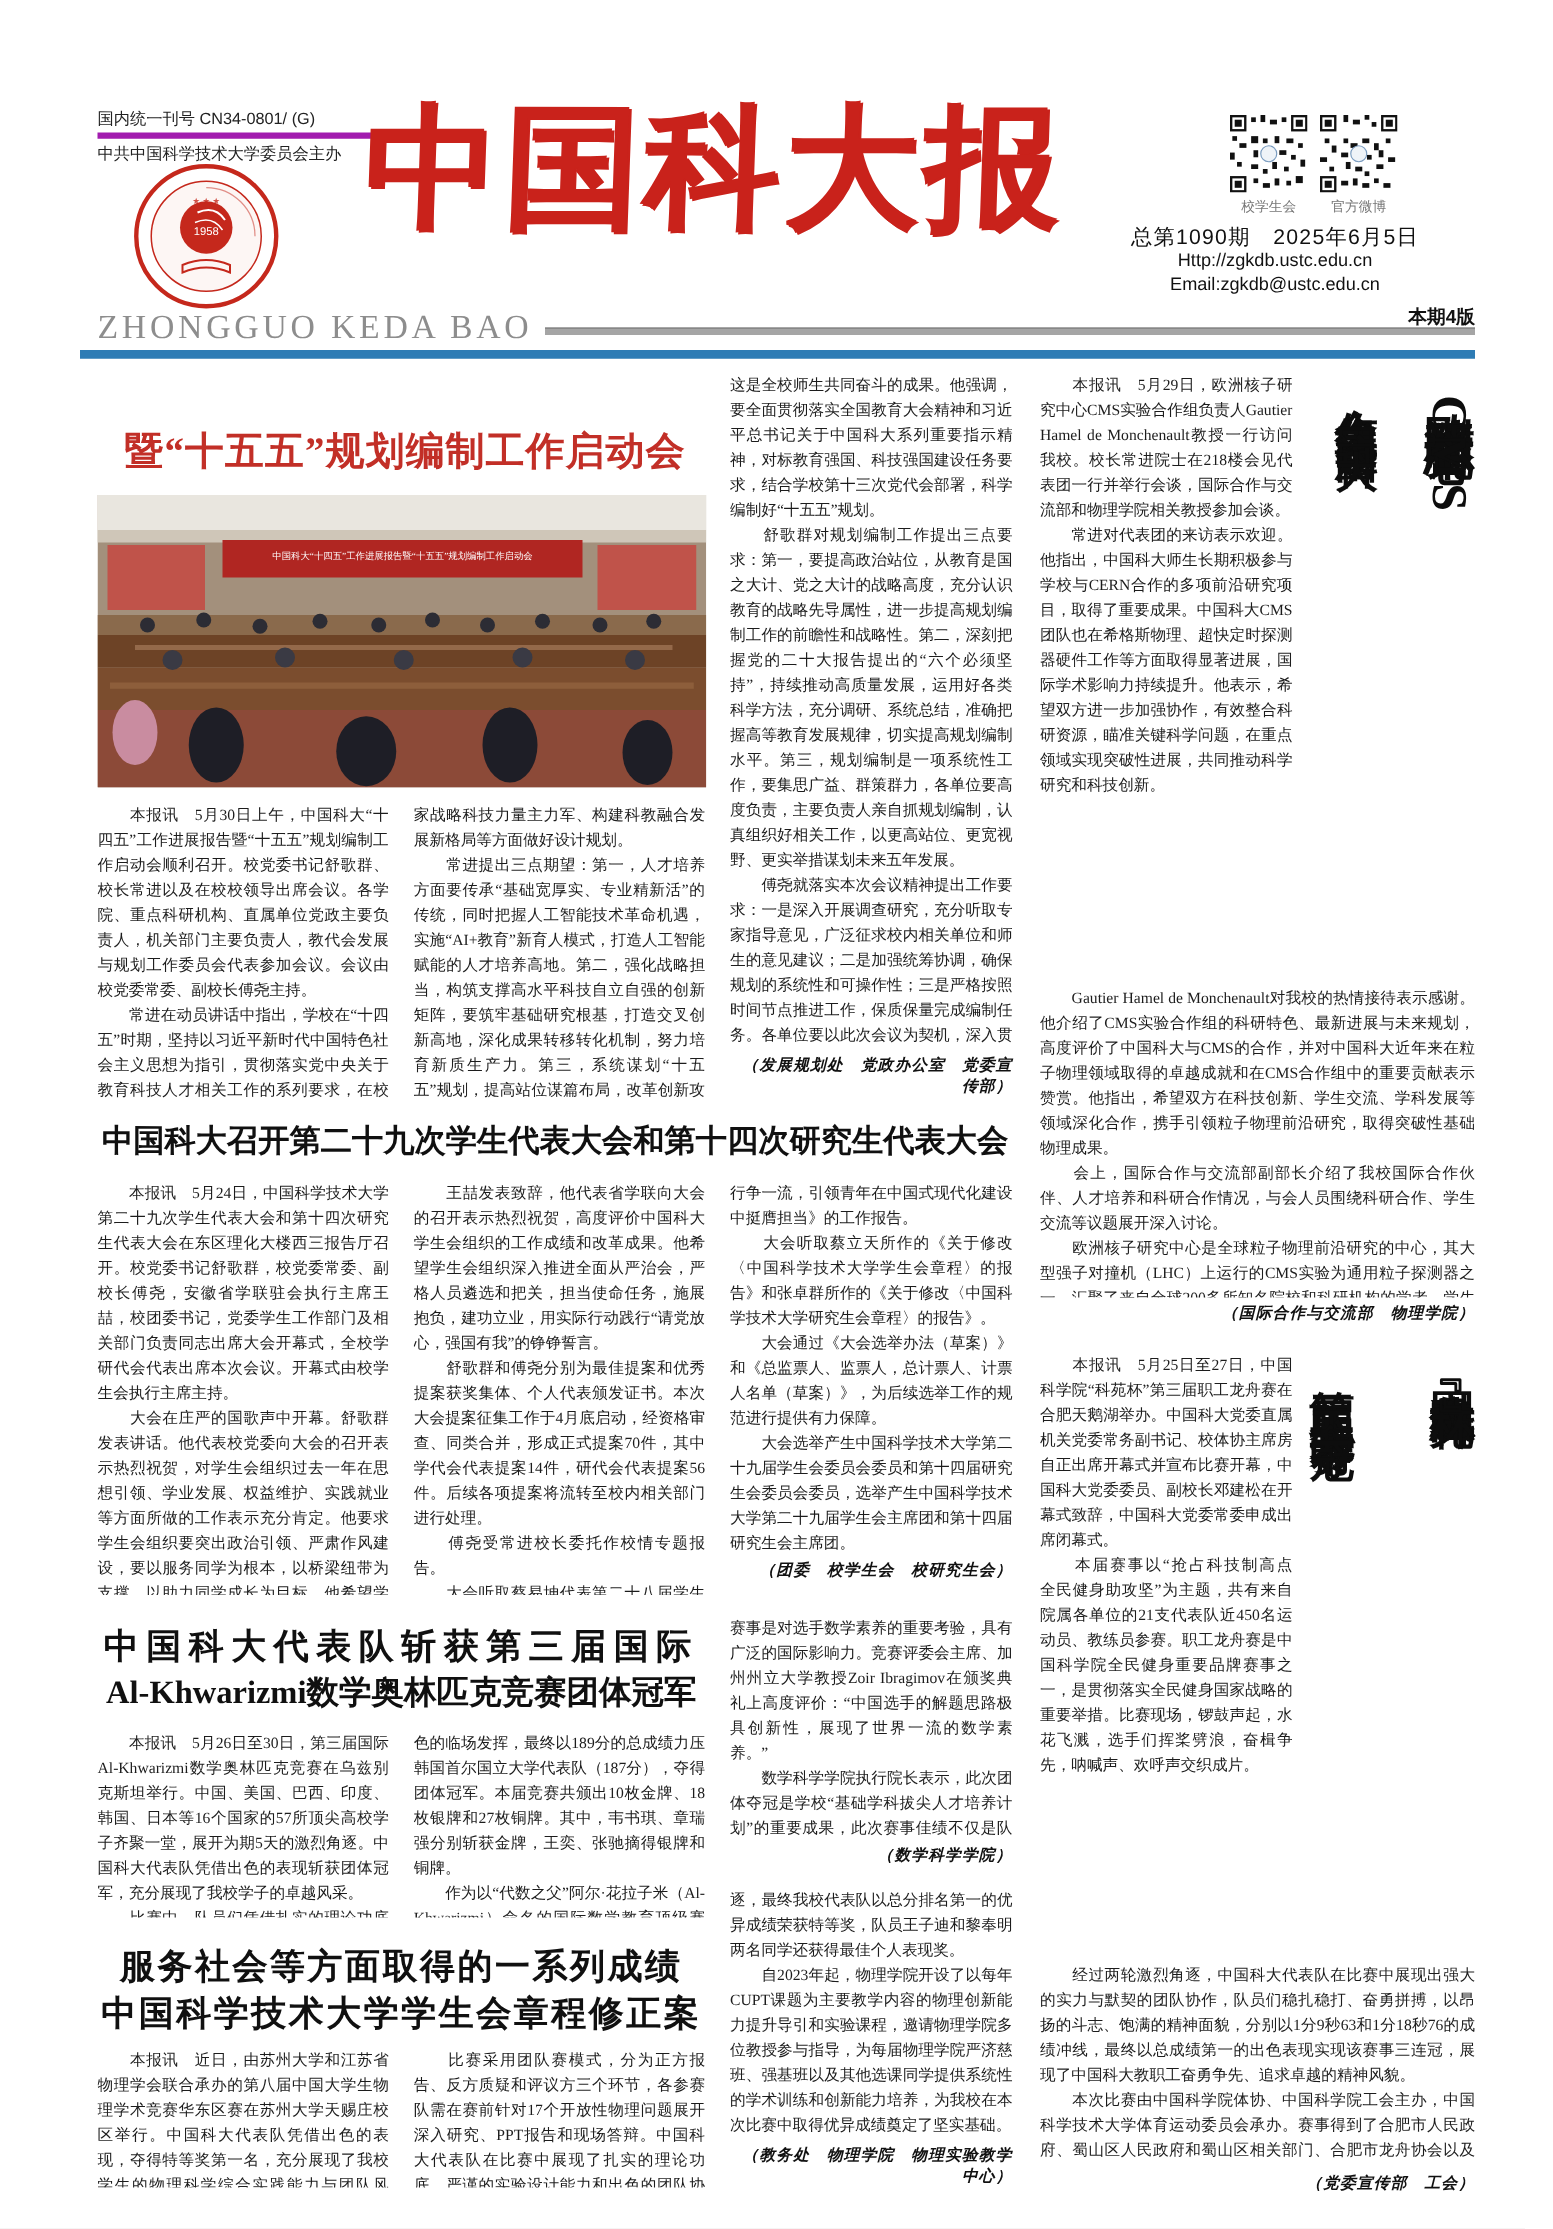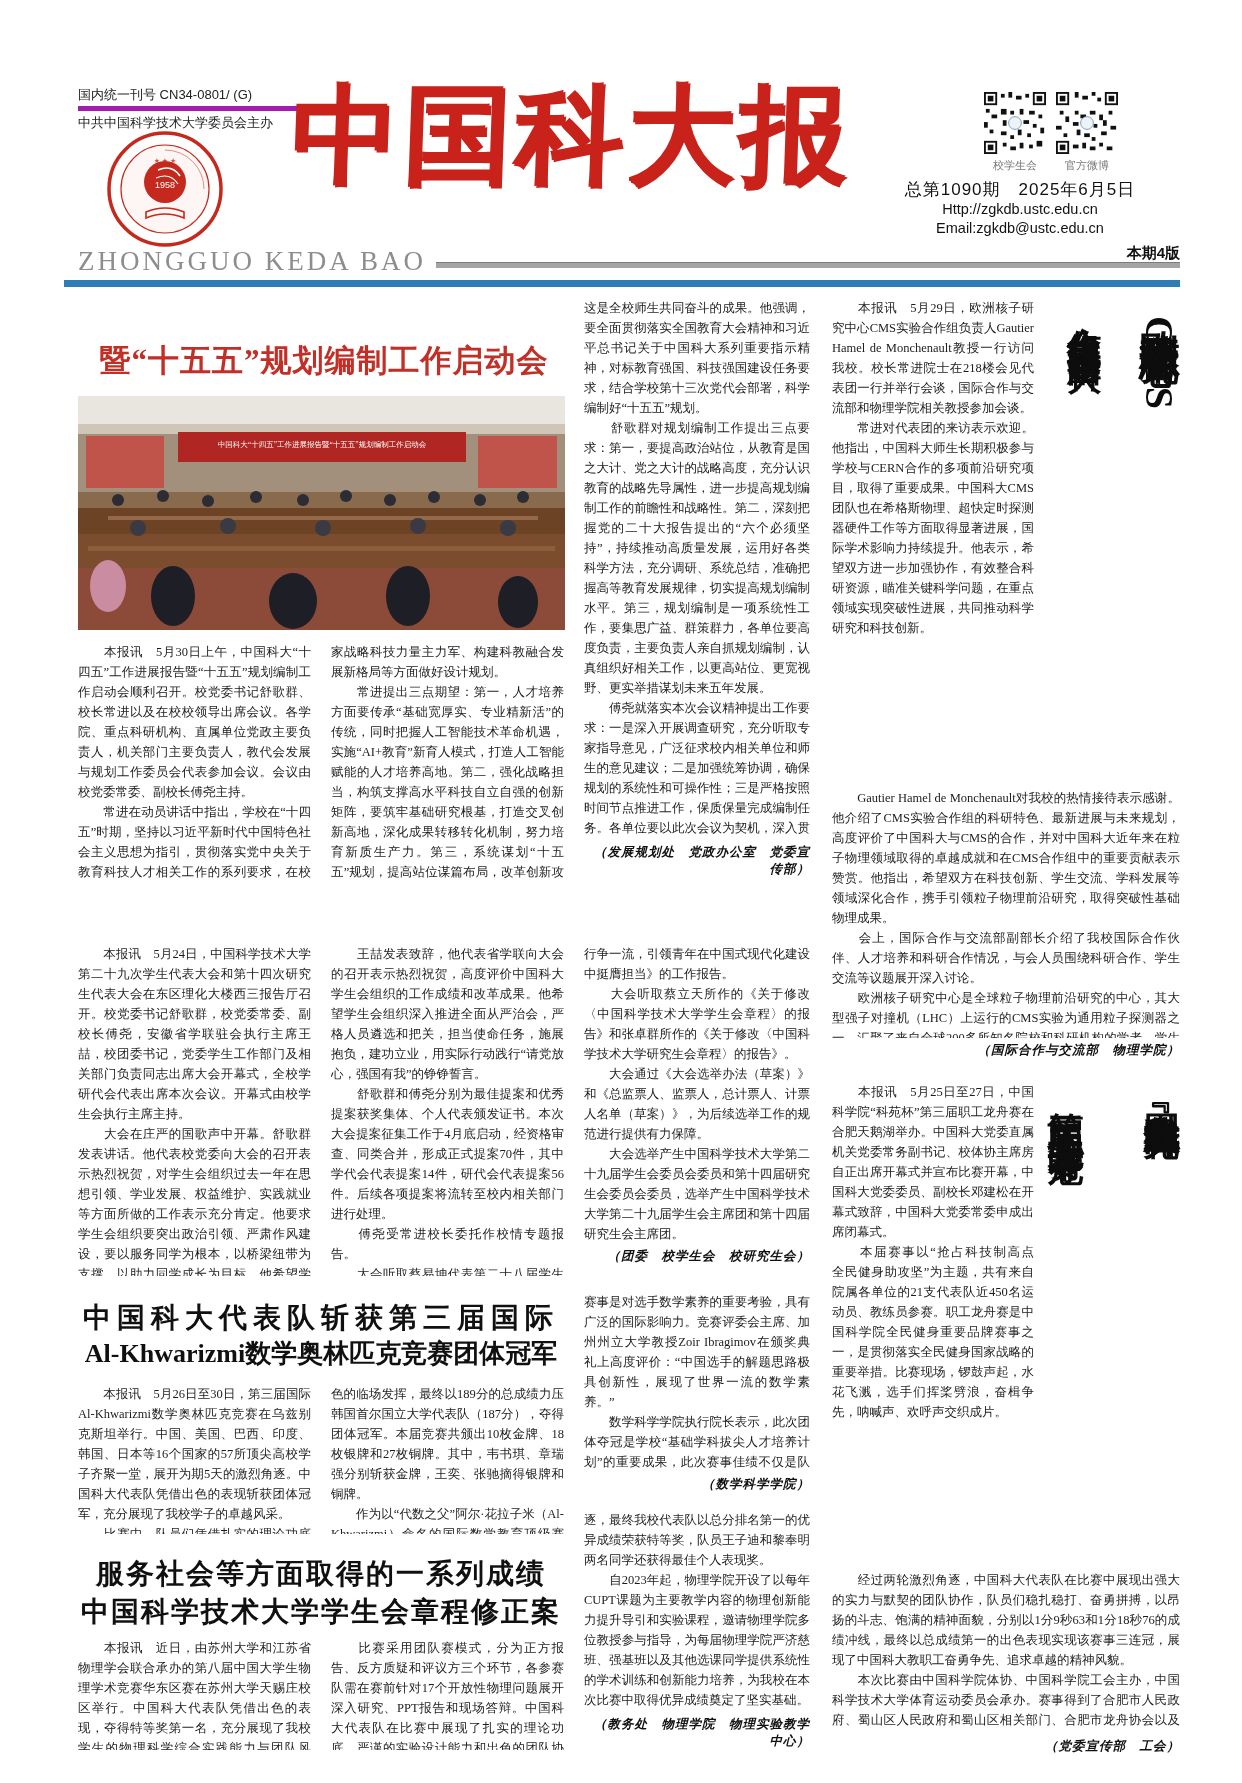--- a/index.html
+++ b/index.html
@@ -216,20 +216,21 @@
 　　常进在动员讲话中指出，学校在“十四五”时期，坚持以习近平新时代中国特色社会主义思想为指引，贯彻落实党中央关于教育科技人才相关工作的系列要求，在校党委的坚强领导下，团结带领广大师生，各方面工作取得了重要成就。“十五五”时期是教育强国建设的关键阶段，更是“双一流”建设的机遇期，要围绕构建拔尖创新人才培养新范式、打造国</div>
   <div class="abs bodytext" style="left:331px;top:642px;width:233px;height:240px;">家战略科技力量主力军、构建科教融合发展新格局等方面做好设计规划。
 　　常进提出三点期望：第一，人才培养方面要传承“基础宽厚实、专业精新活”的传统，同时把握人工智能技术革命机遇，实施“AI+教育”新育人模式，打造人工智能赋能的人才培养高地。第二，强化战略担当，构筑支撑高水平科技自立自强的创新矩阵，要筑牢基础研究根基，打造交叉创新高地，深化成果转移转化机制，努力培育新质生产力。第三，系统谋划“十五五”规划，提高站位谋篇布局，改革创新攻坚克难，协同联动汇聚合力，高质量完成规划编制工作。
 　　舒歌群在总结讲话中指出，学校“十四五”规划中提出的各项关键指标已顺利完成，</div>
   <div class="abs bodytext" style="left:584px;top:298px;width:226px;height:540px;">这是全校师生共同奋斗的成果。他强调，要全面贯彻落实全国教育大会精神和习近平总书记关于中国科大系列重要指示精神，对标教育强国、科技强国建设任务要求，结合学校第十三次党代会部署，科学编制好“十五五”规划。
 　　舒歌群对规划编制工作提出三点要求：第一，要提高政治站位，从教育是国之大计、党之大计的战略高度，充分认识教育的战略先导属性，进一步提高规划编制工作的前瞻性和战略性。第二，深刻把握党的二十大报告提出的“六个必须坚持”，持续推动高质量发展，运用好各类科学方法，充分调研、系统总结，准确把握高等教育发展规律，切实提高规划编制水平。第三，规划编制是一项系统性工作，要集思广益、群策群力，各单位要高度负责，主要负责人亲自抓规划编制，认真组织好相关工作，以更高站位、更宽视野、更实举措谋划未来五年发展。
 　　傅尧就落实本次会议精神提出工作要求：一是深入开展调查研究，充分听取专家指导意见，广泛征求校内相关单位和师生的意见建议；二是加强统筹协调，确保规划的系统性和可操作性；三是严格按照时间节点推进工作，保质保量完成编制任务。各单位要以此次会议为契机，深入贯彻落实会议精神，凝心聚力、真抓实干，编制出一份符合校情实际、顺应时代要求、引领未来发展的高质量规划，为学校未来五年发展绘好蓝图。
 　　发展规划处处长孙方稳汇报了“十四五”以来学校在党的建设、人才培养、师资队伍建设、校园建设、国内外合作、服务社会等方面取得的一系列成绩，明确了学校“十五五”规划编制工作的指导思想和编制原则，介绍了“1+6+N”规划体系、组织保障和时间节点等工作安排。</div>
   <div class="abs attr" style="left:584px;top:844px;width:226px;">（发展规划处　党政办公室　党委宣传部）</div>
 
+  <div class="abs hl-black" style="left:78px;top:898px;width:732px;font-size:25px;">中国科大召开第二十九次学生代表大会和第十四次研究生代表大会</div>
   <div class="abs bodytext" style="left:78px;top:944px;width:233px;height:332px;">　　本报讯　5月24日，中国科学技术大学第二十九次学生代表大会和第十四次研究生代表大会在东区理化大楼西三报告厅召开。校党委书记舒歌群，校党委常委、副校长傅尧，安徽省学联驻会执行主席王喆，校团委书记，党委学生工作部门及相关部门负责同志出席大会开幕式，全校学研代会代表出席本次会议。开幕式由校学生会执行主席主持。
 　　大会在庄严的国歌声中开幕。舒歌群发表讲话。他代表校党委向大会的召开表示热烈祝贺，对学生会组织过去一年在思想引领、学业发展、权益维护、实践就业等方面所做的工作表示充分肯定。他要求学生会组织要突出政治引领、严肃作风建设，要以服务同学为根本，以桥梁纽带为支撑，以助力同学成长为目标。他希望学生会组织团结和带领全校青年学子牢记习近平总书记的殷殷嘱托，坚定理想信念，厚植家国情怀，练就过硬本领，发扬奋斗精神，到祖国和人民最需要的地方发光发热，为中国式现代化建设贡献青春力量。</div>
   <div class="abs bodytext" style="left:331px;top:944px;width:233px;height:332px;">　　王喆发表致辞，他代表省学联向大会的召开表示热烈祝贺，高度评价中国科大学生会组织的工作成绩和改革成果。他希望学生会组织深入推进全面从严治会，严格人员遴选和把关，担当使命任务，施展抱负，建功立业，用实际行动践行“请党放心，强国有我”的铮铮誓言。
 　　舒歌群和傅尧分别为最佳提案和优秀提案获奖集体、个人代表颁发证书。本次大会提案征集工作于4月底启动，经资格审查、同类合并，形成正式提案70件，其中学代会代表提案14件，研代会代表提案56件。后续各项提案将流转至校内相关部门进行处理。
 　　傅尧受常进校长委托作校情专题报告。
 　　大会听取蔡易坤代表第二十八届学生会委员会所作的《深化体制机制改革，提升服务育人实效，团结带领广大同学为加快建设中国特色、科大风格的世界一流大学谱写青春华章》的工作报告，听取金旋代表第十三届研究生会委员会所作的题为《深化改革担使命，奋楫笃</div>
   <div class="abs bodytext" style="left:584px;top:944px;width:226px;height:300px;">行争一流，引领青年在中国式现代化建设中挺膺担当》的工作报告。
 　　大会听取蔡立天所作的《关于修改〈中国科学技术大学学生会章程〉的报告》和张卓群所作的《关于修改〈中国科学技术大学研究生会章程〉的报告》。
 　　大会通过《大会选举办法（草案）》和《总监票人、监票人，总计票人、计票人名单（草案）》，为后续选举工作的规范进行提供有力保障。
 　　大会选举产生中国科学技术大学第二十九届学生会委员会委员和第十四届研究生会委员会委员，选举产生中国科学技术大学第二十九届学生会主席团和第十四届研究生会主席团。

